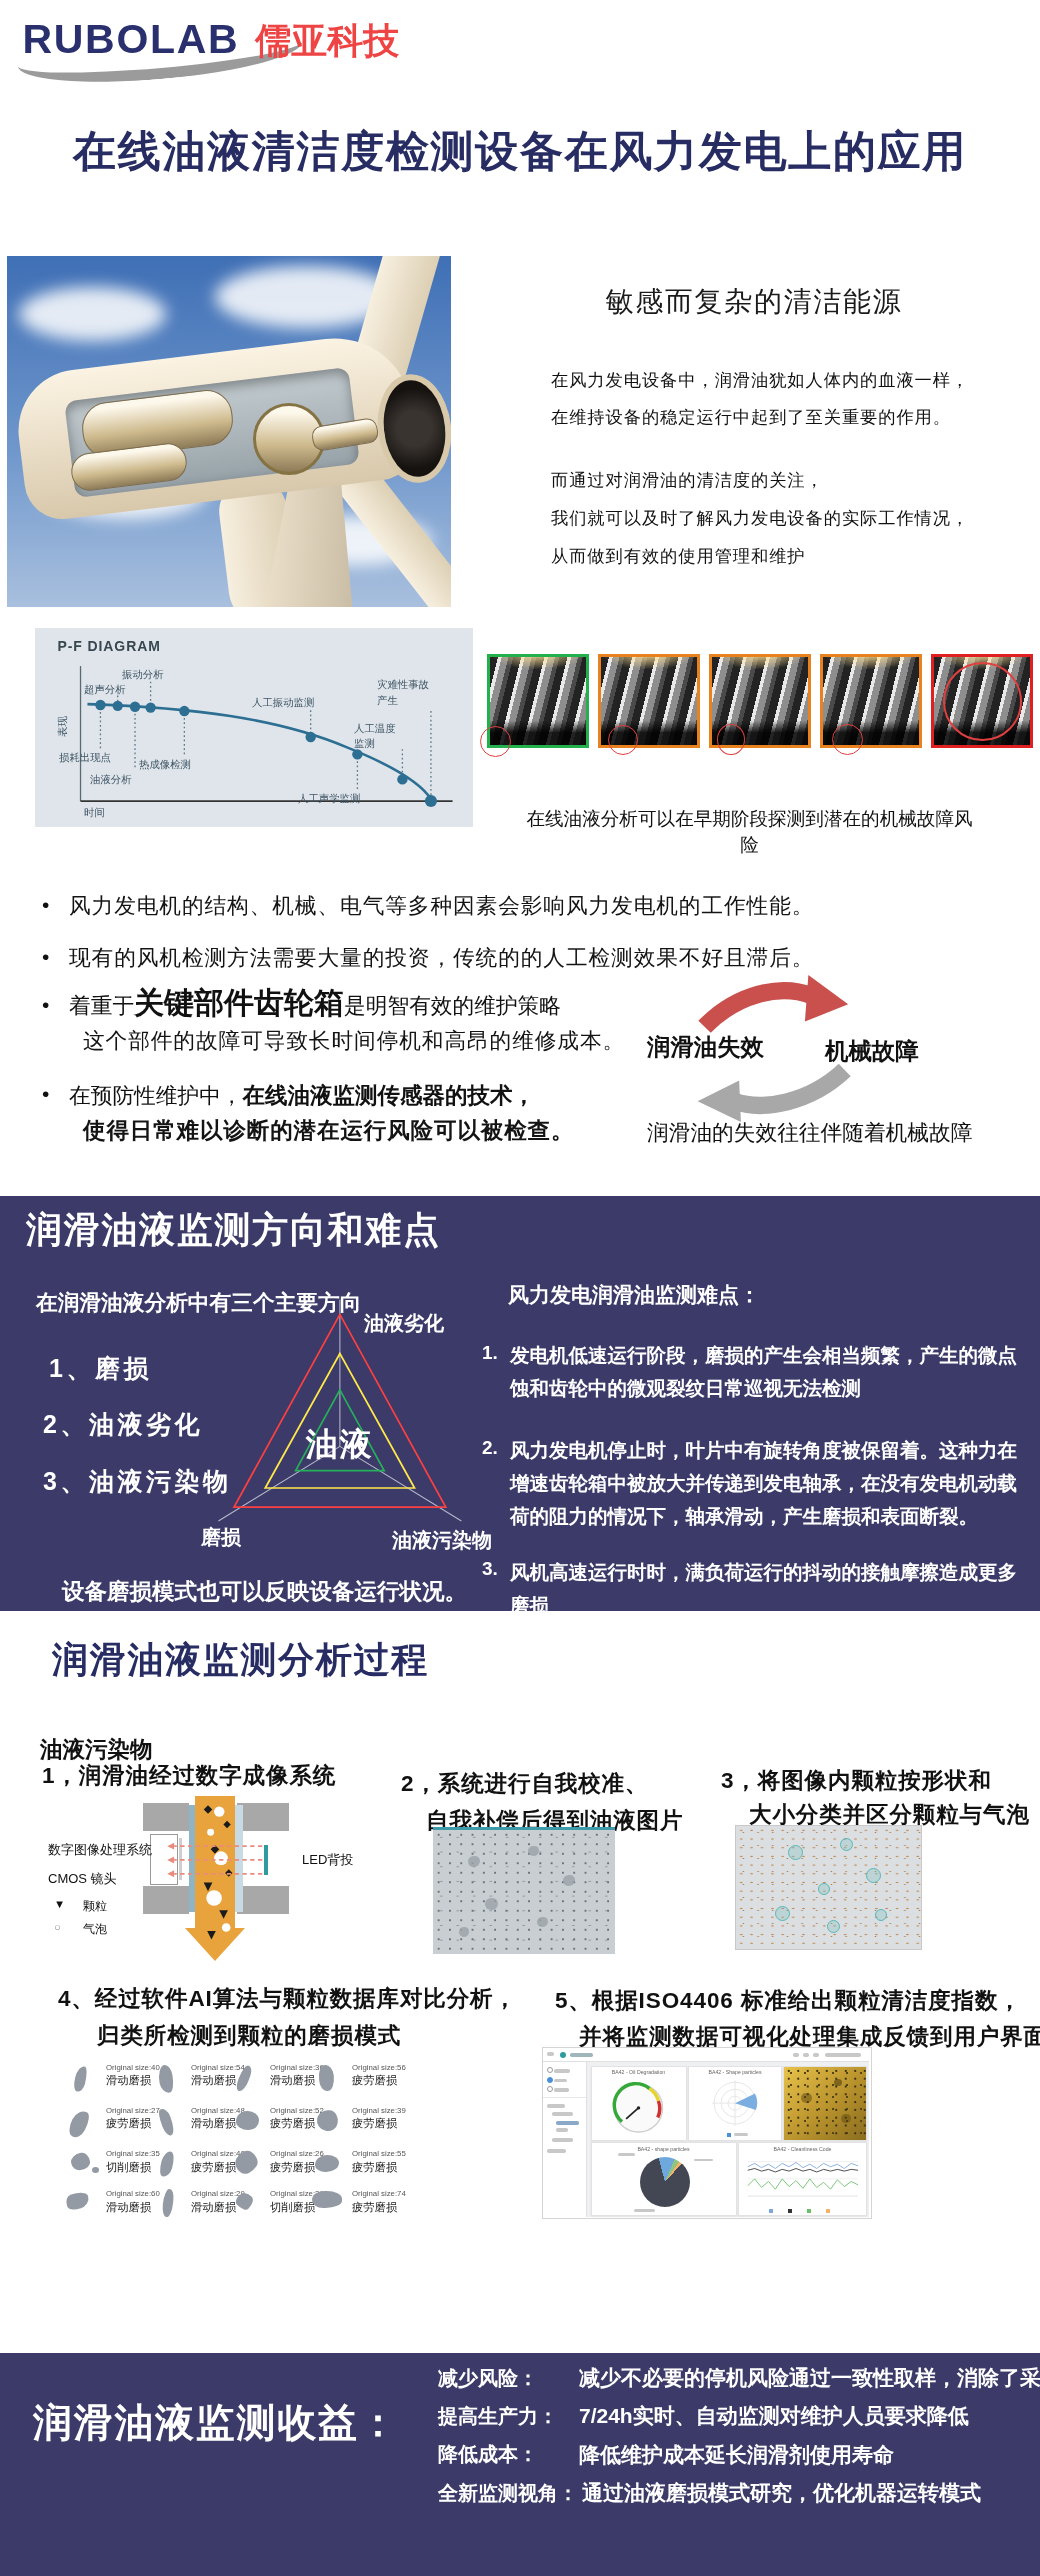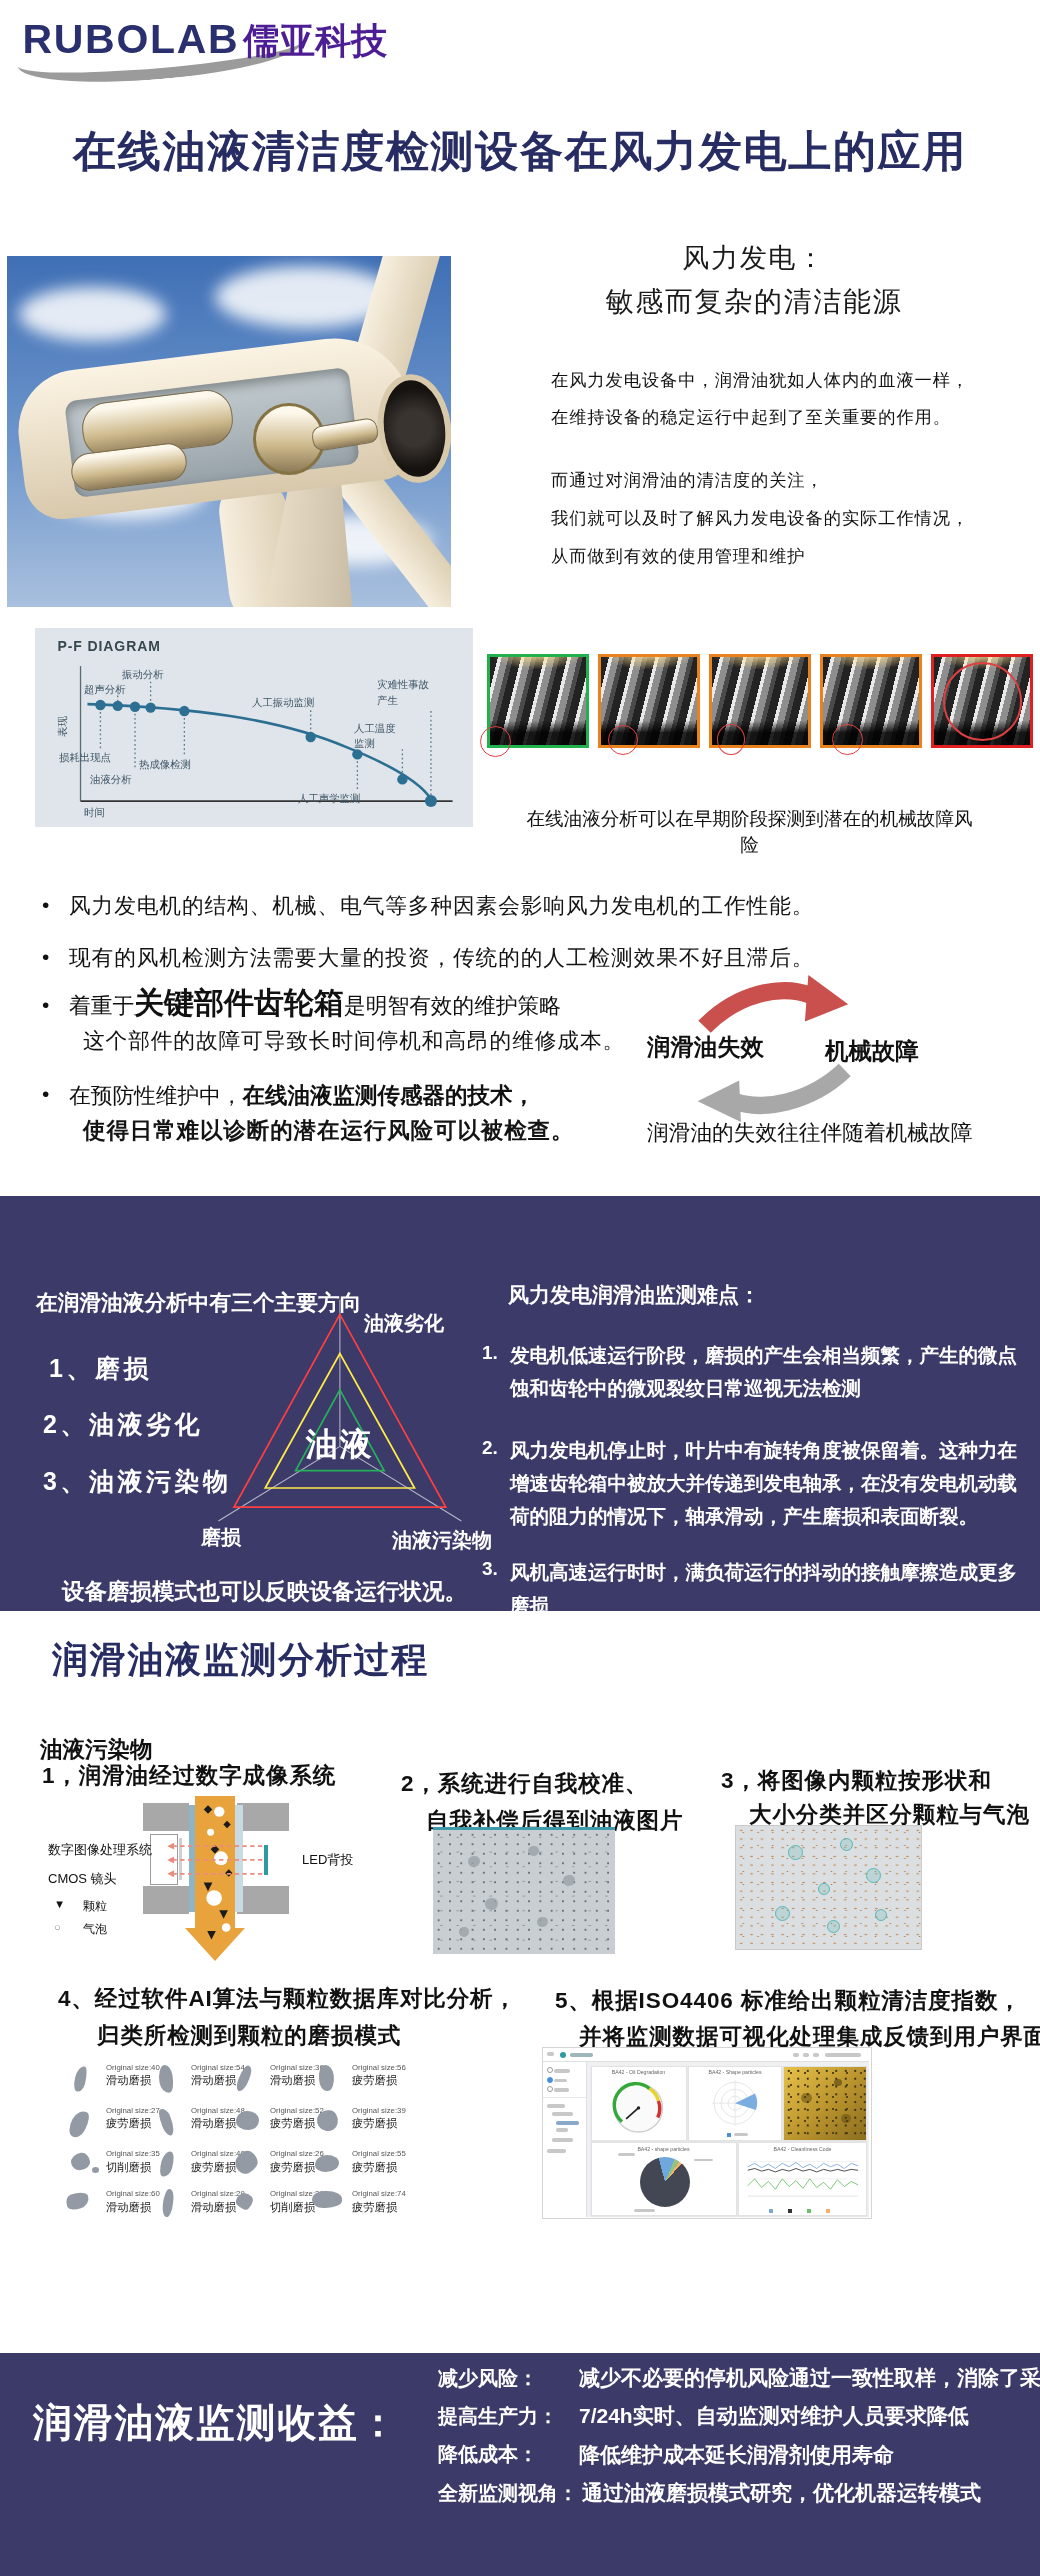--- a/index.html
+++ b/index.html
@@ -5,21 +5,21 @@
   html,body{margin:0;padding:0;background:#fff;}
   #page{position:relative;width:1040px;height:2576px;background:#fff;overflow:hidden;
         font-family:"Liberation Sans","DejaVu Sans",sans-serif;color:#111;}
   .abs{position:absolute;}
   .b{font-weight:bold;}
   .navy{color:#272c63;}
   .w{color:#fff;}
   .ctr{text-align:center;}
   
   .logo-en{font-size:41px;font-weight:900;color:#2a2f6e;letter-spacing:1.7px;position:relative;z-index:2;}
-  .logo-cn{font-size:36px;font-weight:bold;color:#4c1d95;margin-left:0;position:relative;z-index:2;}
+  .logo-cn{font-size:36px;font-weight:bold;color:#ef4444;margin-left:12px;position:relative;z-index:2;}
   .swoosh{position:absolute;left:-5.2px;top:12px;width:286px;height:40px;border-bottom:11.3px solid #9b9b9b;
           border-radius:50%;transform:rotate(-5deg);z-index:1;}
   
   .photo{left:7px;top:256px;width:444px;height:351px;overflow:hidden;
          background:linear-gradient(180deg,#3f6fb5 0%,#6f97cc 55%,#a9c0de 100%);}
   .cloud{position:absolute;background:#fff;border-radius:50%;filter:blur(7.8px);opacity:.85;}
   .blade{position:absolute;background:linear-gradient(90deg,#f7efdf,#dccfb4);border-radius:35px;}
   .nacelle{position:absolute;left:12px;top:97px;width:394px;height:147px;transform:rotate(-7deg);
            background:linear-gradient(180deg,#fbf3e3,#d8c8ab);border-radius:61px 78px 38px 38px;}
   .opening{position:absolute;left:62px;top:128px;width:286px;height:97px;transform:rotate(-7deg);
@@ -91,21 +91,20 @@
     <div class="nacelle"></div>
     <div class="opening"></div>
     <div class="cyl" style="left:75px;top:140px;width:149px;height:54px;border-radius:26px;transform:rotate(-7deg);"></div>
     <div class="cyl" style="left:64px;top:192px;width:114px;height:36px;border-radius:19px;transform:rotate(-7deg);"></div>
     <div class="cyl" style="left:246px;top:147px;width:66px;height:66px;border-radius:50%;border:3.5px solid #857343;"></div>
     <div class="cyl" style="left:305px;top:166px;width:64px;height:22.5px;border-radius:10.4px;transform:rotate(-9deg);"></div>
     <div class="abs" style="left:371px;top:118px;width:61px;height:97px;border-radius:50%;transform:rotate(-7deg);
          background:radial-gradient(circle at 50% 50%,#3a3430 30%,#15120f 70%);border:6px solid #d9c9ab;"></div>
   </div>
 
-  <div class="abs ctr" style="left:520px;top:240px;width:468px;font-size:27px;color:#1a1a1a;letter-spacing:1.7px;">风力发电：</div>
   <div class="abs ctr" style="left:520px;top:283px;width:468px;font-size:28px;color:#1a1a1a;letter-spacing:1.7px;">敏感而复杂的清洁能源</div>
 
   <div class="abs" style="left:551px;top:368px;font-size:17.3px;letter-spacing:0.9px;white-space:nowrap;">在风力发电设备中，润滑油犹如人体内的血液一样，</div>
   <div class="abs" style="left:551px;top:405px;font-size:17.3px;letter-spacing:0.9px;white-space:nowrap;">在维持设备的稳定运行中起到了至关重要的作用。</div>
   <div class="abs" style="left:551px;top:468px;font-size:17.3px;letter-spacing:0.9px;white-space:nowrap;">而通过对润滑油的清洁度的关注，</div>
   <div class="abs" style="left:551px;top:506px;font-size:17.3px;letter-spacing:0.9px;white-space:nowrap;">我们就可以及时了解风力发电设备的实际工作情况，</div>
   <div class="abs" style="left:551px;top:544px;font-size:17.3px;letter-spacing:0.9px;white-space:nowrap;">从而做到有效的使用管理和维护</div>
 
   <div class="abs pfcard">
     <div class="pftitle">P-F DIAGRAM</div>
@@ -194,20 +193,21 @@
     <path d="M18,62 C55,24 105,12 142,26" fill="none" stroke="#c9504d" stroke-width="20"></path>
     <polygon points="138,2 184,36 134,56" fill="#c9504d"></polygon>
     <path d="M180,112 C140,150 85,160 52,148" fill="none" stroke="#a8a8a8" stroke-width="20"></path>
     <polygon points="58,124 10,148 60,172" fill="#a8a8a8"></polygon>
   </svg>
   <div class="abs b" style="left:647px;top:1031px;font-size:23.4px;white-space:nowrap;">润滑油失效</div>
   <div class="abs b" style="left:825px;top:1035px;font-size:23.4px;white-space:nowrap;">机械故障</div>
   <div class="abs" style="left:647px;top:1118px;font-size:21.7px;white-space:nowrap;">润滑油的失效往往伴随着机械故障</div>
 
   <div class="abs dark" style="left:0;top:1196px;width:1040px;height:415px;">
+    <div class="abs dk-title" style="left:26px;top:10.4px;">润滑油液监测方向和难点</div>
     <div class="abs b w" style="left:36px;top:92px;font-size:21.7px;white-space:nowrap;">在润滑油液分析中有三个主要方向</div>
     <div class="abs b w" style="left:49px;top:156px;font-size:25px;letter-spacing:3.5px;white-space:nowrap;">1、磨损</div>
     <div class="abs b w" style="left:43px;top:212px;font-size:25px;letter-spacing:3.5px;white-space:nowrap;">2、油液劣化</div>
     <div class="abs b w" style="left:43px;top:269px;font-size:25px;letter-spacing:3.5px;white-space:nowrap;">3、油液污染物</div>
     <div class="abs b w" style="left:62px;top:380px;font-size:22.5px;white-space:nowrap;">设备磨损模式也可以反映设备运行状况。</div>
 
     <svg class="abs" style="left:208px;top:82px;" width="269" height="269" viewBox="0 0 310 310">
       <g stroke="#a9a9c0" stroke-width="1">
         <line x1="152" y1="287" x2="152" y2="112" transform="translate(0,-180) scale(1,1)" opacity="0"></line>
         <line x1="152" y1="287" x2="152" y2="25" stroke-opacity="0"></line>

